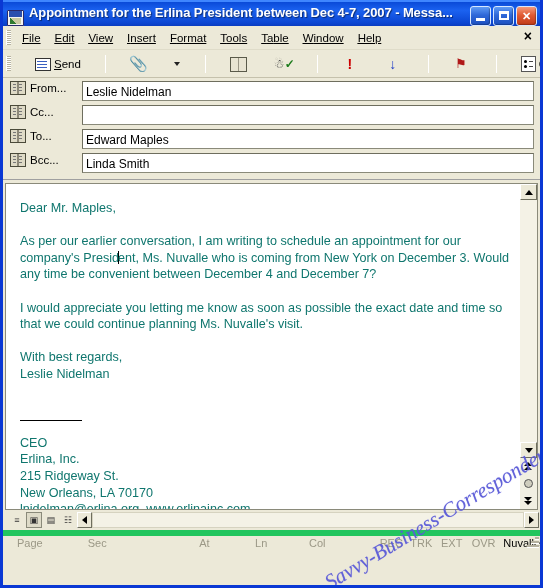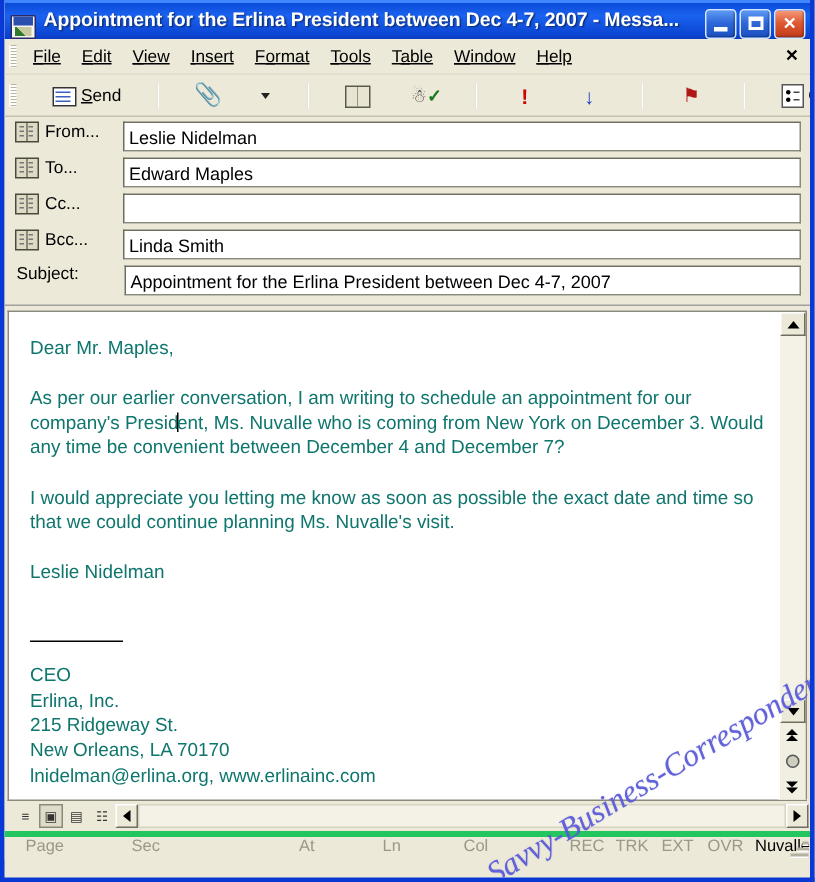--- a/index.html
+++ b/index.html
@@ -235,22 +235,22 @@
   .hs-btn{
     width:15px;height:16px;box-sizing:border-box;background:#ece9d8;
     border:1px solid #fff;border-right-color:#6e6e5e;border-bottom-color:#6e6e5e;
     display:flex;align-items:center;justify-content:center;
   }
   .arrow-l{width:0;height:0;border-top:4px solid transparent;border-bottom:4px solid transparent;border-right:5px solid #000;}
   .arrow-r{width:0;height:0;border-top:4px solid transparent;border-bottom:4px solid transparent;border-left:5px solid #000;}
   .hs-track{flex:1 1 auto;height:16px;background:#f4f2e6;border:1px solid #d6d3c0;box-sizing:border-box;}
   
   .statusbar{
-    height:19px;background:#ece9d8;border-top:4px solid #22c55e;
-    display:flex;align-items:flex-start;font-size:11px;color:#9b9886;
+    height:19px;background:#ece9d8;border-top:6px solid #22c55e;
+    display:flex;align-items:center;font-size:11px;color:#9b9886;
     padding-left:14px;box-sizing:border-box;position:relative;
   }
   .st{white-space:nowrap;}
   .st.on{color:#000;}
   .grip-corner{
     position:absolute;right:1px;bottom:0;width:14px;height:14px;
   }
   .grip-corner i{
     position:absolute;right:0;display:block;height:2px;background:#b5b1a0;
     border-bottom:1px solid #fff;
@@ -353,55 +353,52 @@
       <div class="hdr-btn">
         <span class="bookicn"></span>
         <span>From...</span>
       </div>
       <div class="hdr-input">Leslie Nidelman</div>
     </div>
 
     <div class="hdr-row">
       <div class="hdr-btn">
         <span class="bookicn"></span>
-        <span>To...</span>
-      </div>
-      <div class="hdr-input">Edward Maples</div>
+        <span>Cc...</span>
+      </div>
+      <div class="hdr-input"></div>
     </div>
 
     <div class="hdr-row">
       <div class="hdr-btn">
         <span class="bookicn"></span>
-        <span>Cc...</span>
-      </div>
-      <div class="hdr-input"></div>
+        <span>To...</span>
+      </div>
+      <div class="hdr-input">Edward Maples</div>
     </div>
 
     <div class="hdr-row">
       <div class="hdr-btn">
         <span class="bookicn"></span>
         <span>Bcc...</span>
       </div>
       <div class="hdr-input">Linda Smith</div>
     </div>
 
-    <div class="hdr-row">
-      <div class="hdr-btn" style="padding-left:5px;">Subject:</div>
-      <div class="hdr-input">Appointment for the Erlina President between Dec 4-7, 2007</div>
-    </div>
 
   </div>
 
   <div class="bodyzone">
     <div class="bodywrap">
 
       <div class="bodytext">
         <p>Dear Mr. Maples,</p>
         <p><span>As per our earlier conversation, I am writing to schedule an appointment for our company's Presid</span><span class="caret"></span><span>ent, Ms. Nuvalle who is coming from New York on December 3. Would any time be convenient between December 4 and December 7?</span></p>
         <p>I would appreciate you letting me know as soon as possible the exact date and time so that we could continue planning Ms. Nuvalle's visit.</p>
+        <p class="tight">With best regards,</p>
         <p>Leslie Nidelman</p>
         <p style="margin-bottom:4px">&nbsp;</p>
         <div class="sigrule"></div>
         <div class="siglines">
           <div>CEO</div>
           <div>Erlina, Inc.</div>
           <div>215 Ridgeway St.</div>
           <div>New Orleans, LA 70170</div>
           <div>lnidelman@erlina.org, www.erlinainc.com</div>
         </div>

